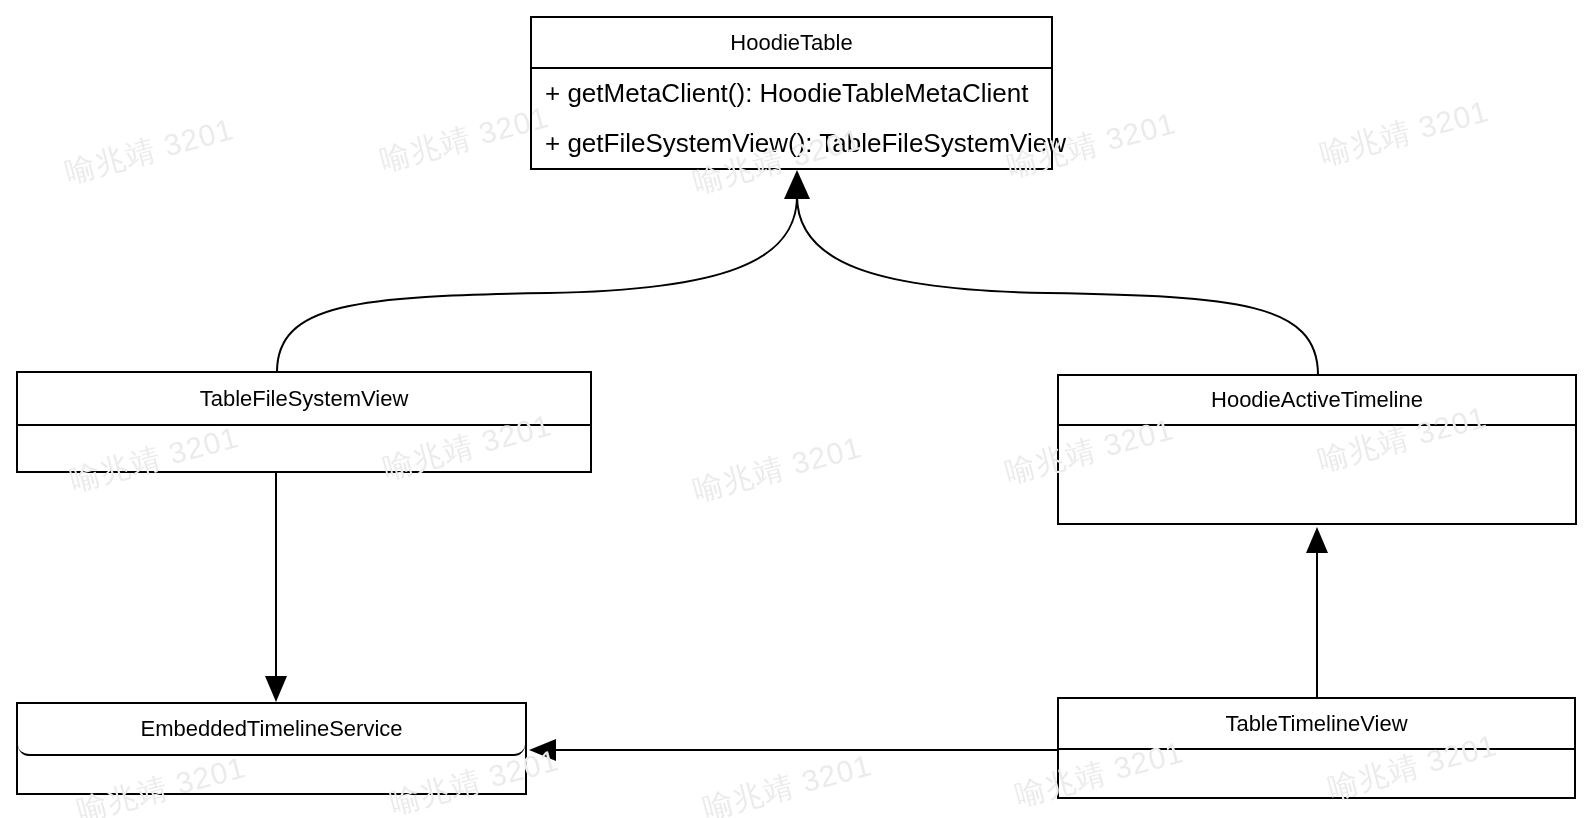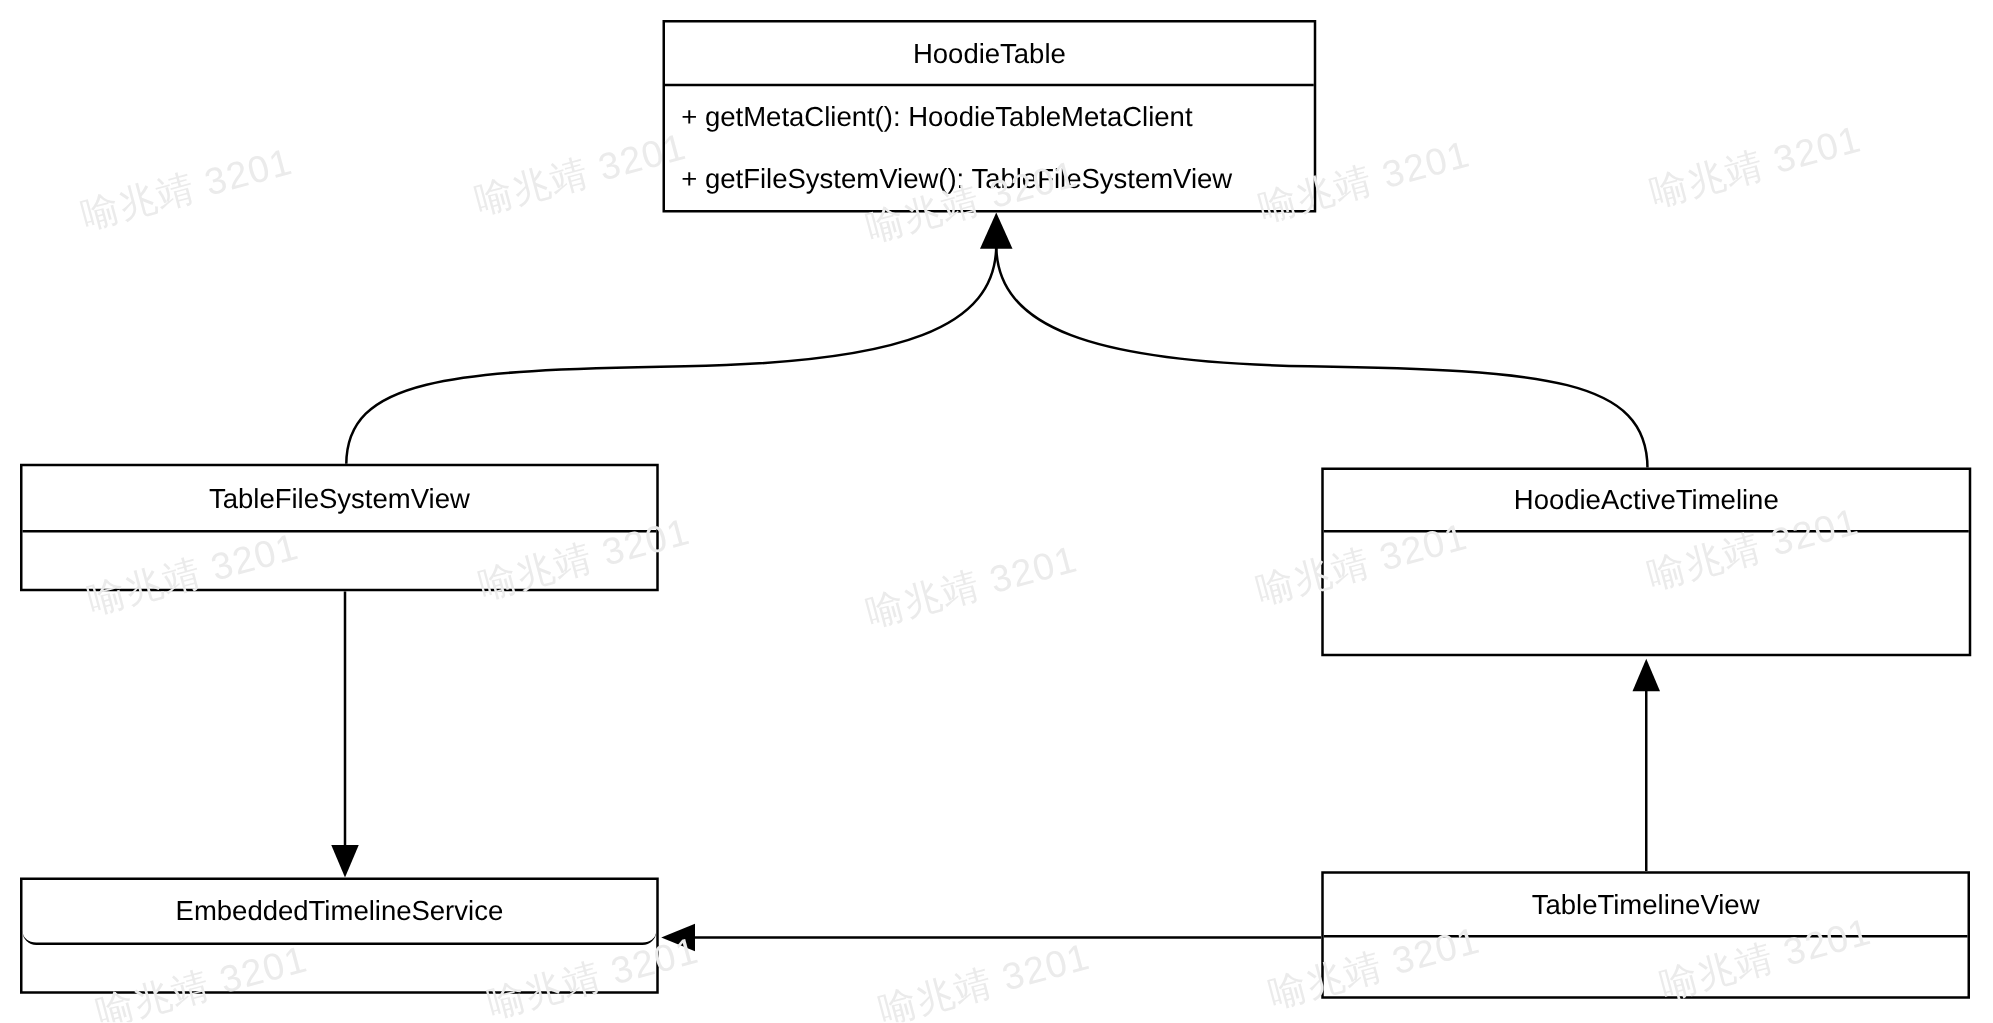--- a/index.html
+++ b/index.html
@@ -40,21 +40,21 @@
     justify-content: center;
     font-size: 22px;
     color: #000000;
     flex: 0 0 auto;
   }
   .uml-methods {
     flex: 1 1 auto;
     display: flex;
     flex-direction: column;
     padding-left: 13px;
-    font-size: 22px;
+    font-size: 26px;
   }
   .uml-method {
     flex: 1 1 0;
     display: flex;
     align-items: center;
     white-space: nowrap;
   }
   .wm {
     position: absolute;
     z-index: 10;
@@ -90,21 +90,21 @@
   </svg>
 
   <div class="uml-class" style="left:530px; top:16px; width:523px; height:154px;">
     <div class="uml-title" style="height:51px;">HoodieTable</div>
     <div class="uml-methods">
       <div class="uml-method">+ getMetaClient(): HoodieTableMetaClient</div>
       <div class="uml-method">+ getFileSystemView(): TableFileSystemView</div>
     </div>
   </div>
 
-  <div class="uml-class" style="left:16px; top:371px; width:511px; height:102px;">
+  <div class="uml-class" style="left:16px; top:371px; width:576px; height:102px;">
     <div class="uml-title" style="height:53px;">TableFileSystemView</div>
     <div class="uml-methods"></div>
   </div>
 
   <div class="uml-class" style="left:1057px; top:374px; width:520px; height:151px;">
     <div class="uml-title" style="height:50px;">HoodieActiveTimeline</div>
     <div class="uml-methods">
     </div>
   </div>
 

